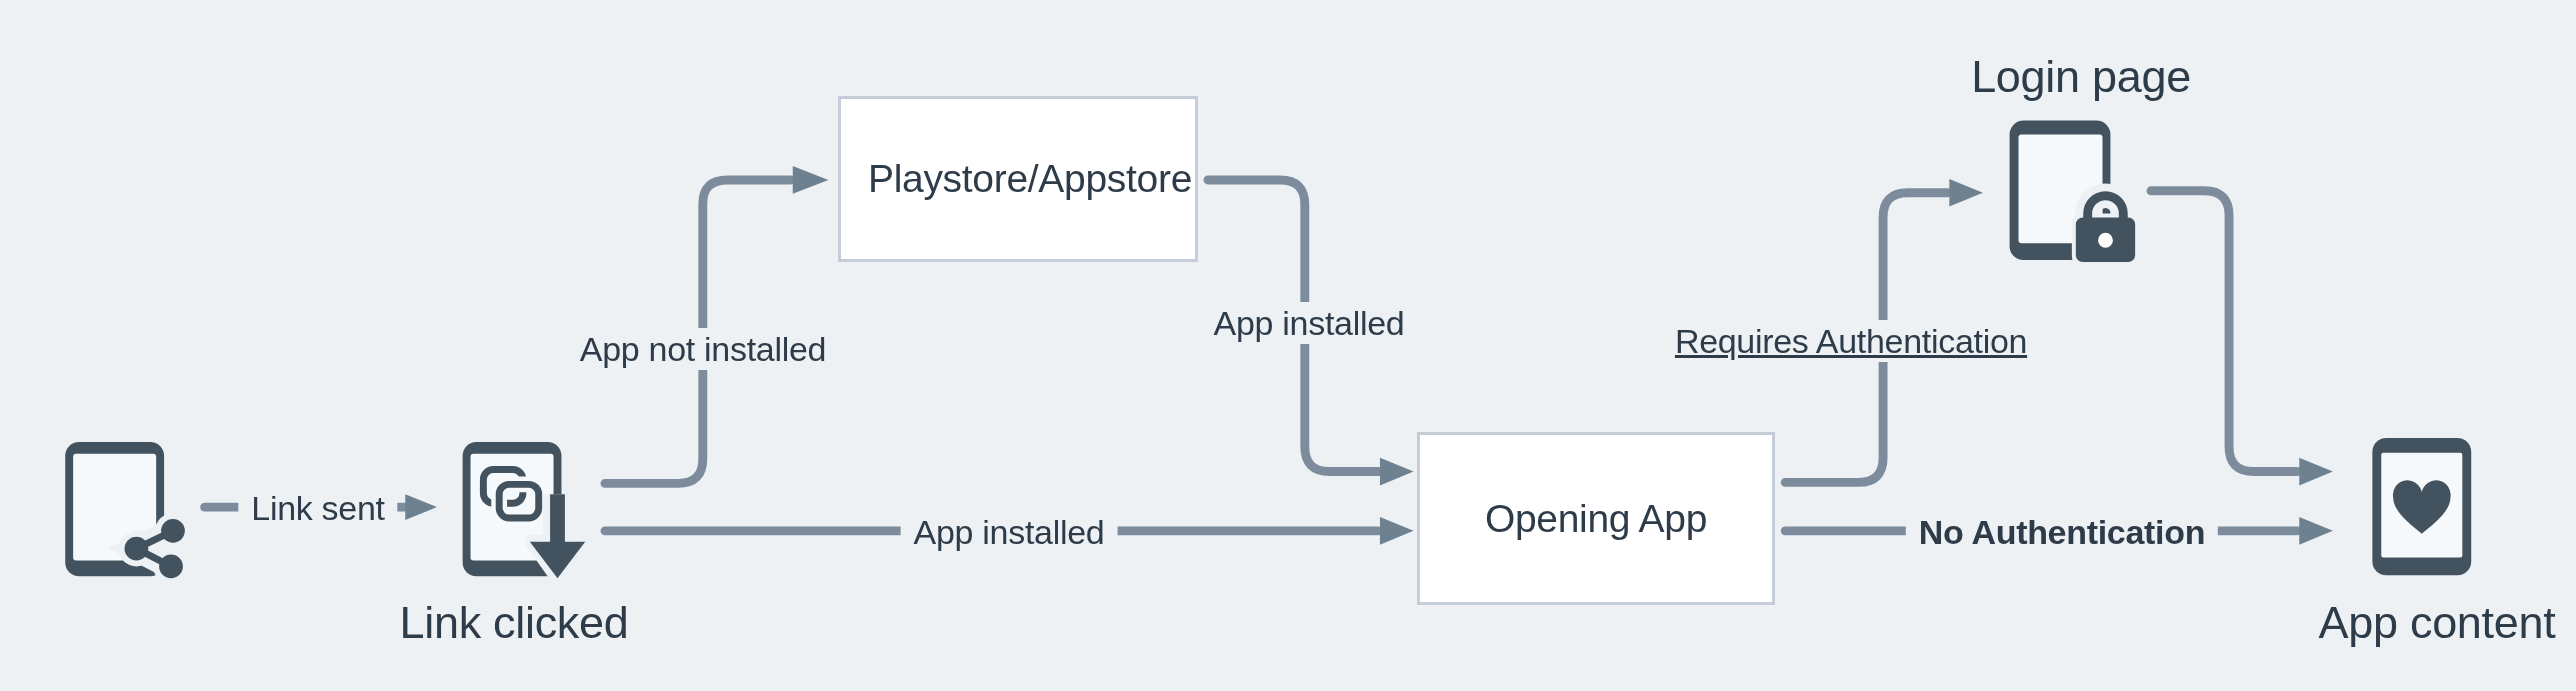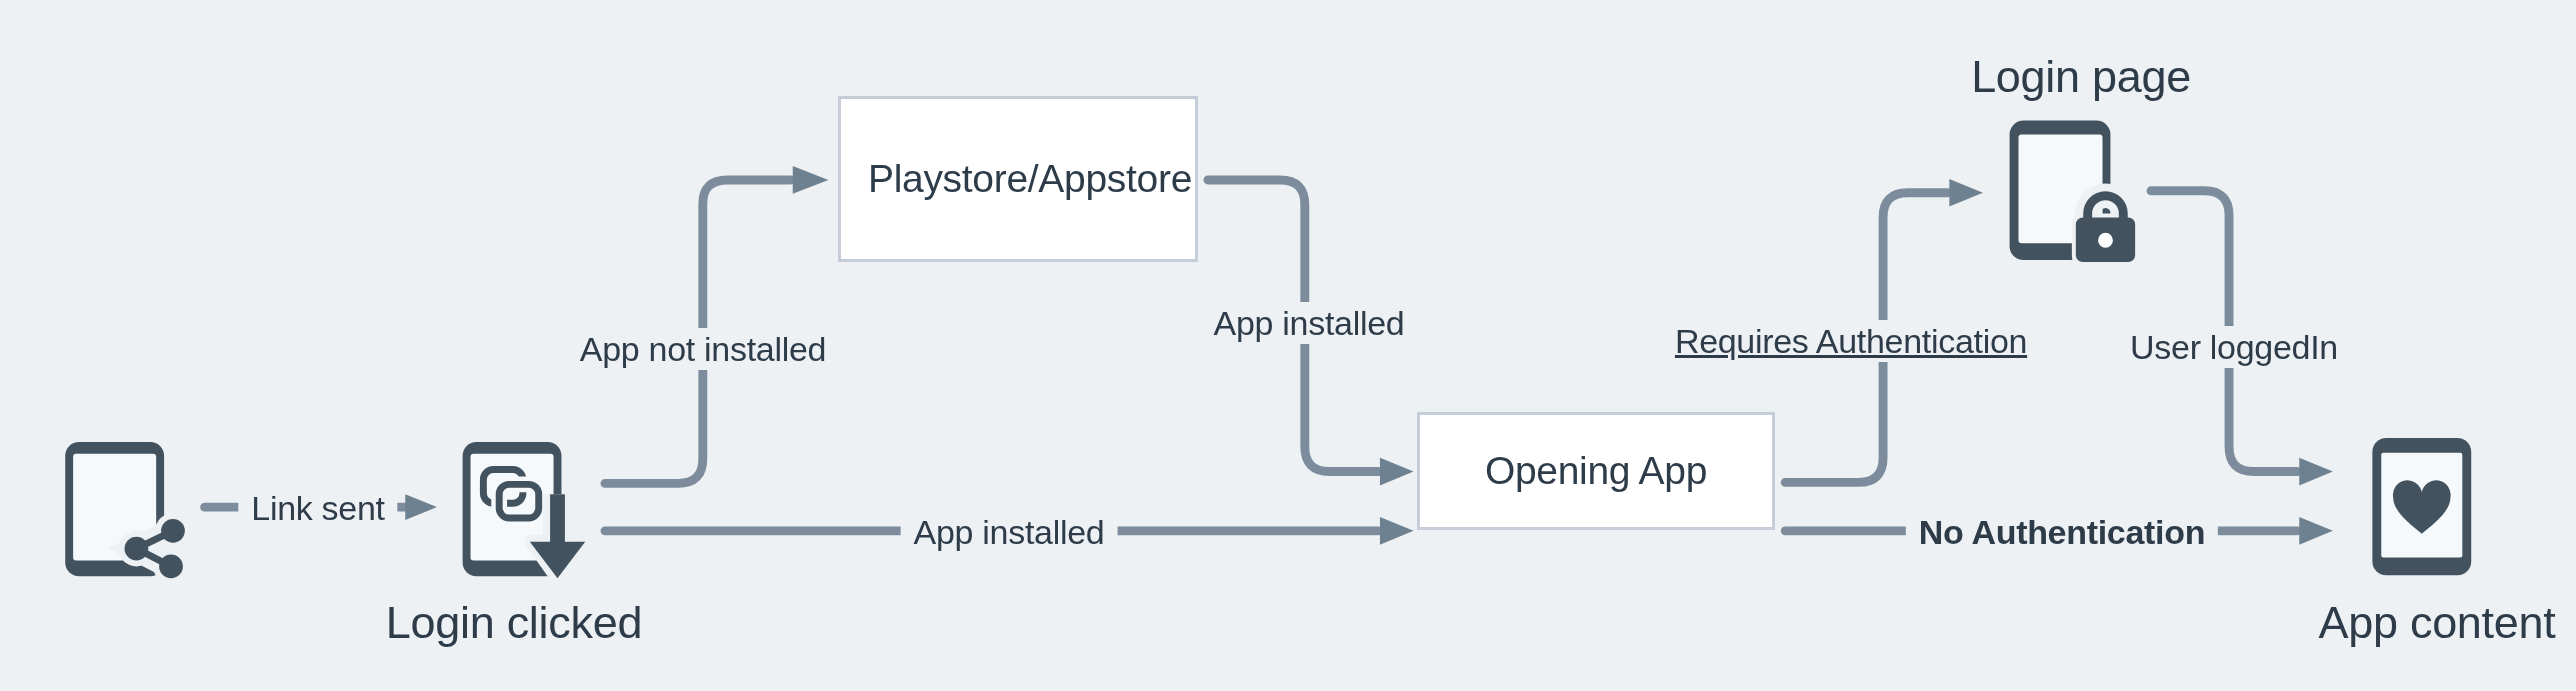--- a/index.html
+++ b/index.html
@@ -148,38 +148,37 @@
       <rect class="icon-dark" x="2400" y="443" width="100" height="139" rx="14"></rect>
       <rect class="icon-screen" x="2409" y="458" width="82" height="106" rx="2"></rect>
       <path class="icon-dark" d="M 2450 540 c -13 -11 -29 -23 -29 -37 a 14.5 14.5 0 0 1 29 -5 a 14.5 14.5 0 0 1 29 5 c 0 14 -16 26 -29 37 z"></path>
     </g>
   </svg>
 
   <div class="node-box" style="left:838px;top:96px;width:360px;height:166px;padding-left:24px;">
     <span>Playstore/Appstore</span>
   </div>
 
-  <div class="node-box" style="left:1417px;top:412px;width:358px;height:118px;">
+  <div class="node-box" style="left:1417px;top:432px;width:358px;height:173px;">
     <span>Opening App</span>
   </div>
 
   <div class="label edge-label" style="left:318px;top:508px;text-align:center;">Link sent</div>
 
   <div class="label edge-label" style="left:703px;top:321px;margin-top:28px;">App not installed</div>
 
   <div class="label edge-label" style="left:1309px;top:323px;">App installed</div>
 
   <div class="label edge-label" style="left:1009px;top:532px;">App installed</div>
 
   <div class="label edge-label" style="left:1851px;top:341px;text-decoration:underline;">Requires Authentication</div>
 
-  <div class="label edge-label" style="left:2234px;top:347px;">User loggedIn</div>
 
   <div class="label edge-label" style="left:2062px;top:532px;font-weight:bold;">No Authentication</div>
 
-  <div class="label node-label" style="left:514px;top:622px;">Login clicked</div>
+  <div class="label node-label" style="left:514px;top:622px;">Link clicked</div>
 
   <div class="label node-label" style="left:2081px;top:76px;">Login page</div>
 
   <div class="label node-label" style="left:2437px;top:622px;">App content</div>
 
 </div>
 
 
 </body></html>

